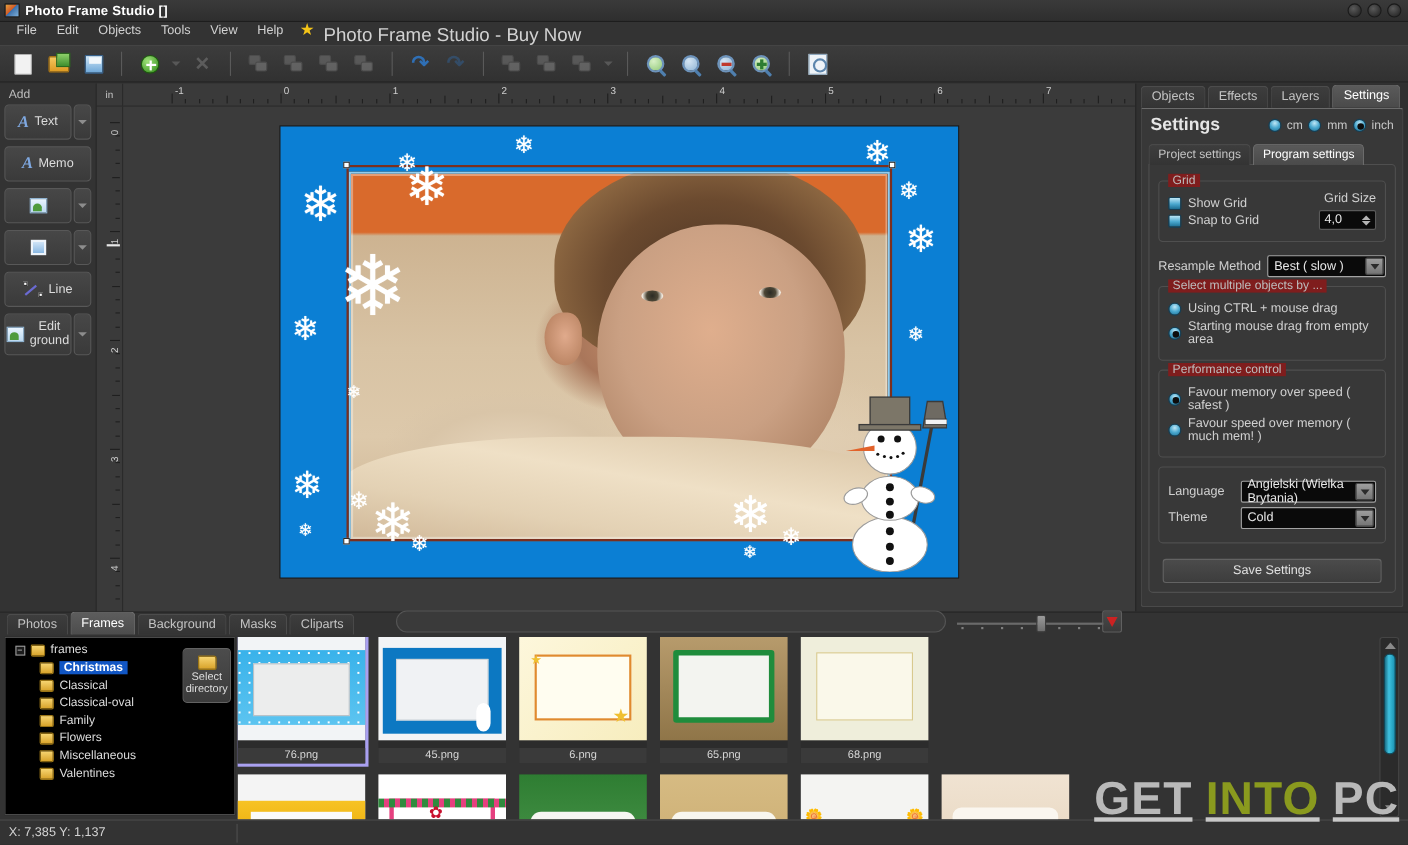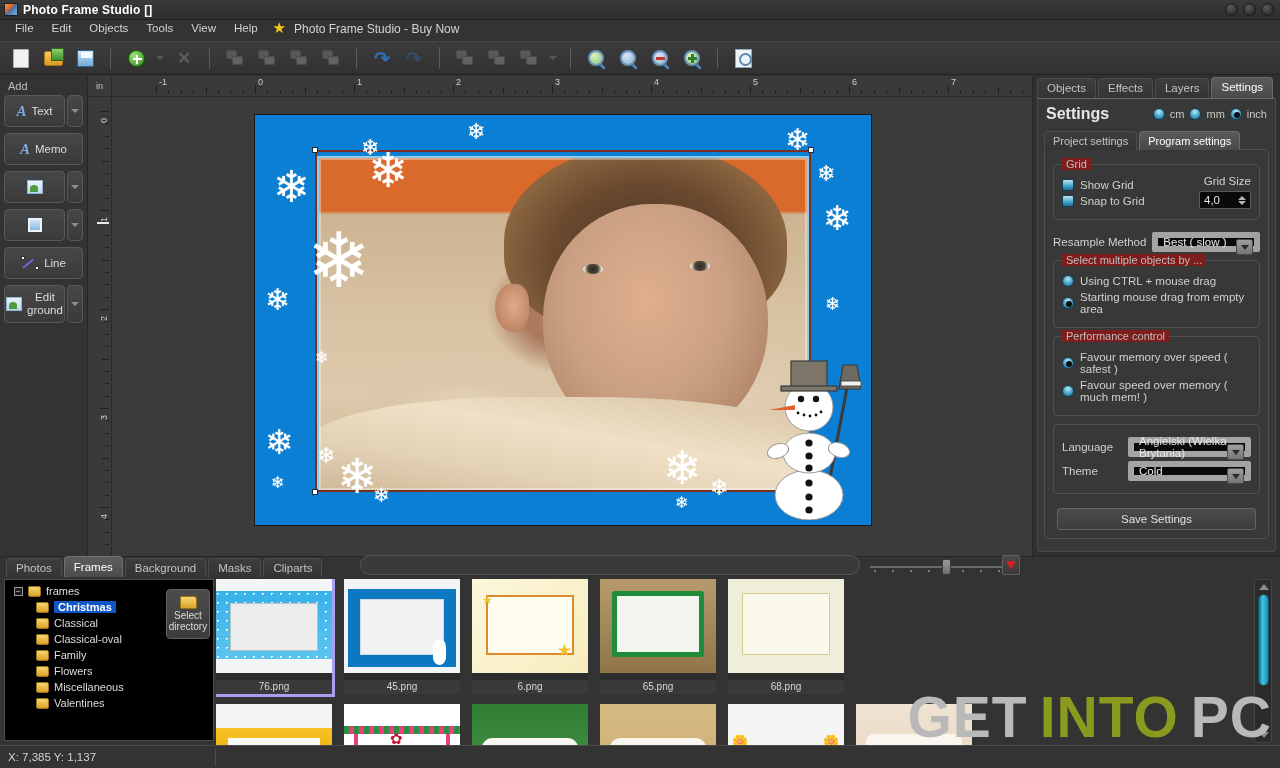--- a/index.html
+++ b/index.html
@@ -34,21 +34,21 @@
     border: 1px solid #1a1a1a;
   }
 
   
   .menubar {
     position: absolute; left: 0; top: 20px; width: 1280px; height: 21px;
     background: #333333; display: flex; padding-left: 6px;
   }
   .menu-item { padding: 2px 9px; font-size: 11.5px; color: #d2d2d2; cursor: default; }
   .star-icon { margin: 0 4px 0 6px; color: #f5c518; font-size: 15px; line-height: 1; }
-  .buy-now { font-size: 12px; color: #d2d2d2; padding: 2px 4px; }
+  .buy-now { font-size: 17px; color: #d2d2d2; padding: 2px 4px; }
 
   
   .toolbar {
     position: absolute; left: 0; top: 41px; width: 1280px; height: 34px;
     background: linear-gradient(#3c3c3c, #313131);
     border-top: 1px solid #464646; border-bottom: 1px solid #232323;
     display: flex; align-items: center; padding-left: 6px; gap: 2px;
   }
   .tb {
     width: 30px; height: 28px; display: flex; align-items: center; justify-content: center;
@@ -235,21 +235,21 @@
   }
   .row { display:flex; align-items:center; gap:6px; margin:4px 0; font-size:11.5px; color:#d0d0d0; }
   .spin {
     background:#0a0a0a; border:1px solid #5a5a5a; border-radius:2px; color:#e8e8e8;
     font-size:11.5px; padding:2px 4px; width:52px; display:flex; align-items:center; justify-content:space-between;
   }
   .spin .arrows { display:flex; flex-direction:column; gap:1px; }
   .ar-u{width:0;height:0;border-left:4px solid transparent;border-right:4px solid transparent;border-bottom:4px solid #b5b5b5;}
   .ar-d{width:0;height:0;border-left:4px solid transparent;border-right:4px solid transparent;border-top:4px solid #b5b5b5;}
   .combo {
-    background:#0a0a0a; border:6px solid #a3a3a3; border-radius:2px; color:#e8e8e8;
+    background:#0a0a0a; border:1px solid #a3a3a3; border-radius:2px; color:#e8e8e8;
     font-size:11.5px; height:20px; display:flex; align-items:center; padding-left:5px; position:relative; flex:1;
   }
   .combo .arrowbox {
     position:absolute; right:1px; top:1px; width:17px; height:16px;
     background:linear-gradient(#9e9e9e,#757575); border:1px solid #4a4a4a; border-radius:2px;
     display:flex;align-items:center;justify-content:center;
   }
   .combo .arrowbox i { width:0;height:0;border-left:4px solid transparent;border-right:4px solid transparent;border-top:5px solid #2b2b2b; }
   .savebtn {
     margin:14px 6px 0 6px; height:22px; background:linear-gradient(#4b4b4b,#3d3d3d);
@@ -336,23 +336,24 @@
   
   .statusbar {
     position:absolute; left:0; right:0; bottom:0; height:23px;
     background:#333333; border-top:1px solid #4a4a4a; display:flex; align-items:center;
   }
   .status-cell { height:23px; display:flex; align-items:center; padding:0 8px; font-size:11.5px; color:#d2d2d2; }
   .status-sep { width:1px; height:17px; background:#4f4f4f; }
 
   
   .watermark {
-    position:absolute; right:8px; bottom:18px; font-size:57px; font-weight:bold;
+    position:absolute; right:8px; bottom:18px; font-size:42px; font-weight:bold;
     font-family:"Liberation Sans", sans-serif; letter-spacing:1px; display:flex; gap:12px;
     pointer-events:none;
+    text-decoration:underline;
   }
   .wm-grey { color:#b9b9b9; }
   .wm-olive { color:#8a9a1e; }
 </style>
 </head>
 <body>
 
 <div class="app">
 
   <div class="titlebar">

